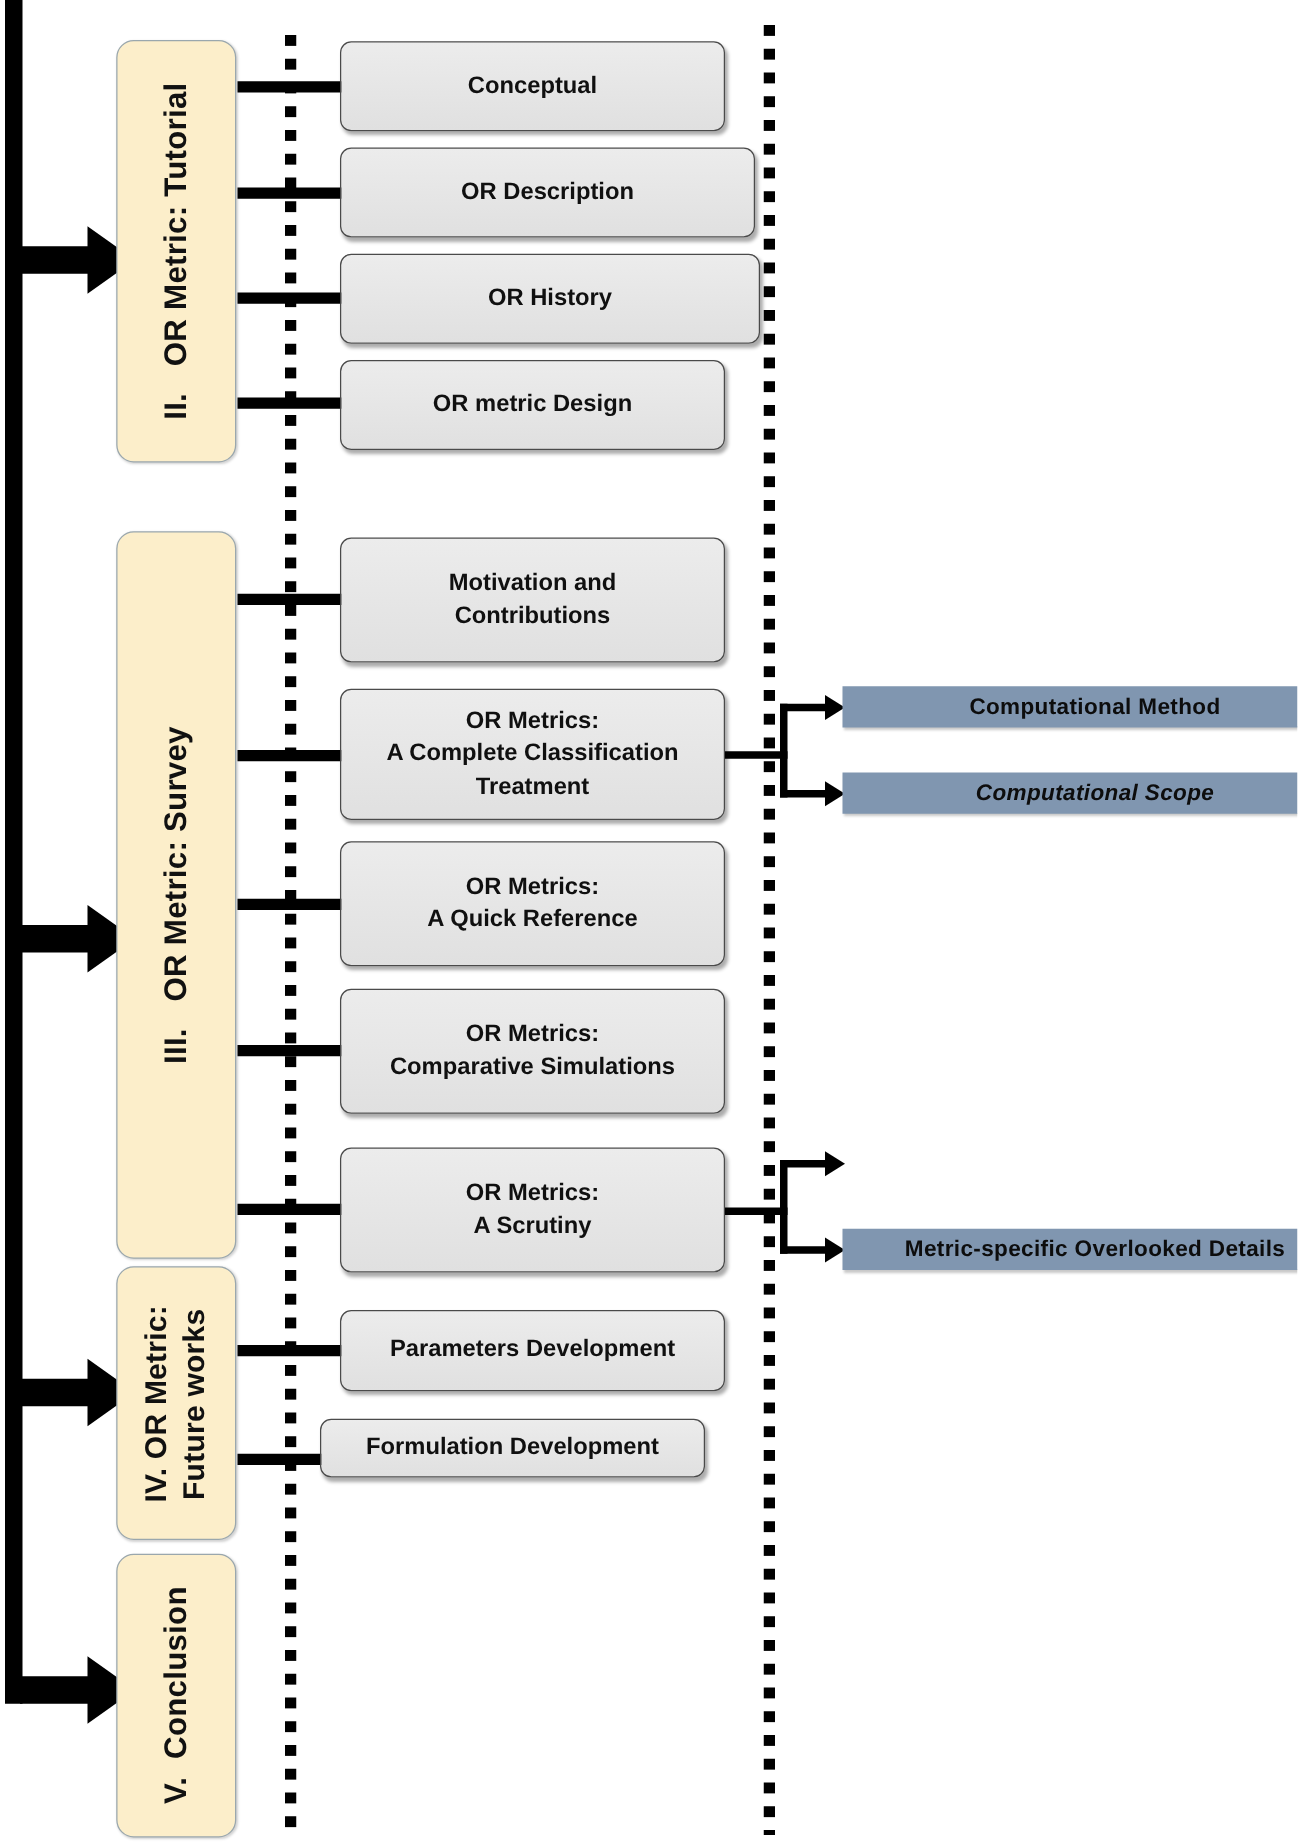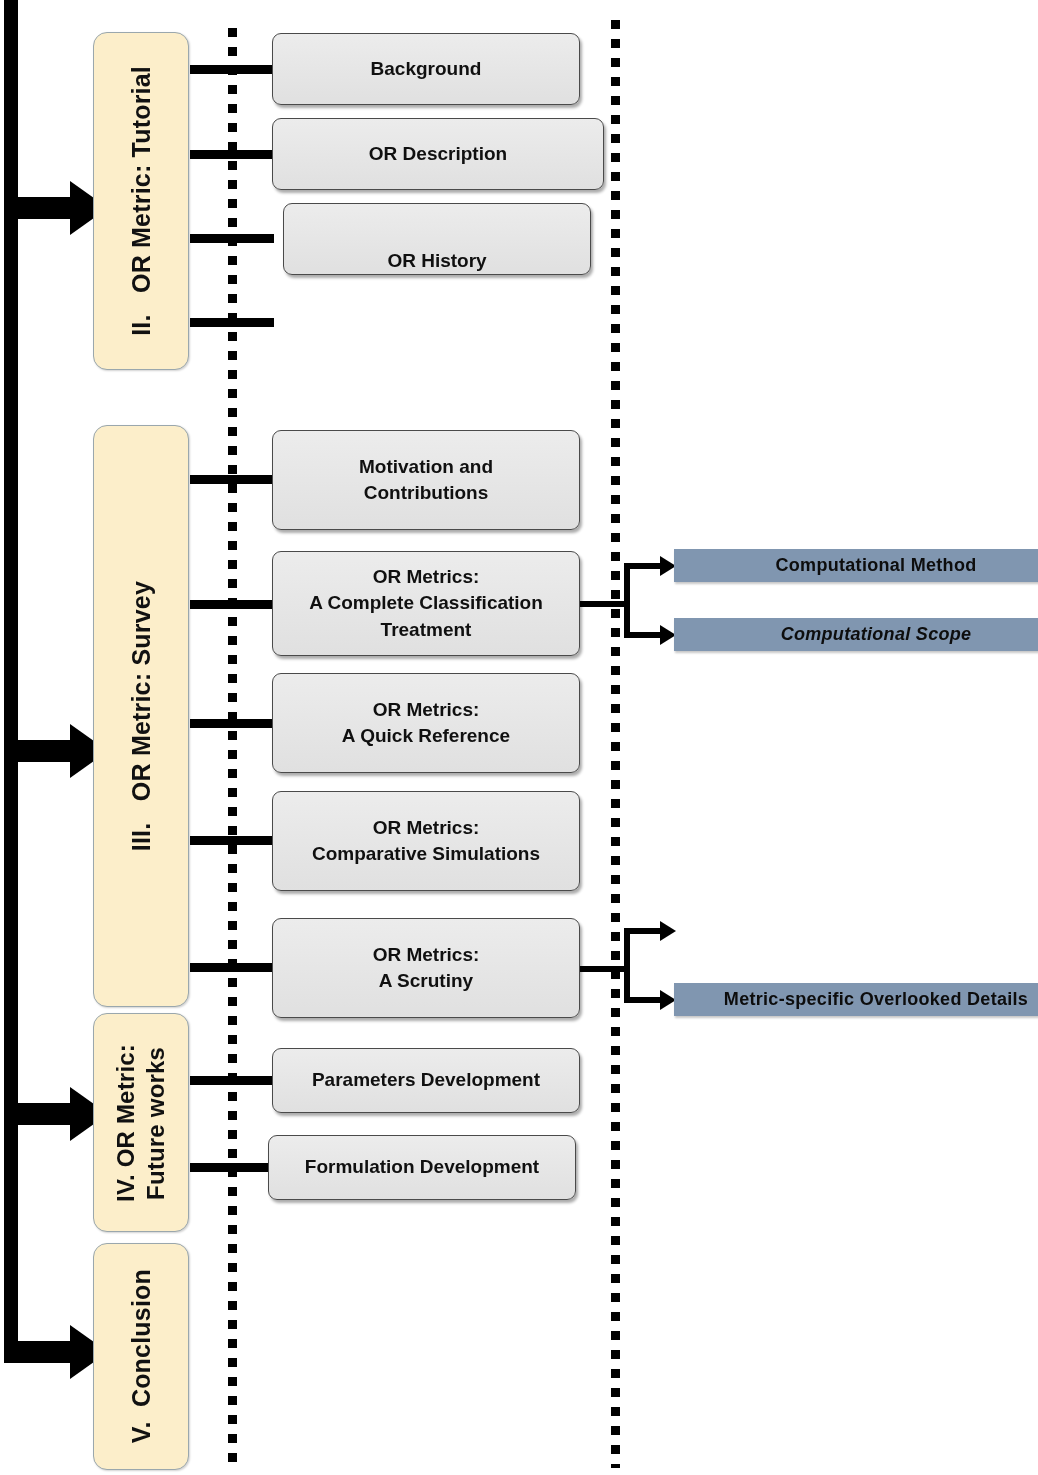--- a/index.html
+++ b/index.html
@@ -150,34 +150,37 @@
 
   <div class="dotted-col" style="left:228px;top:28px;height:1440px;"></div>
   <div class="dotted-col" style="left:611px;top:20px;height:1448px;"></div>
 
   <div class="section-block" style="left:93px;top:32px;width:94px;height:336px;">
     <div class="section-label">II.   OR Metric: Tutorial</div>
   </div>
 
   <div class="connector" style="left:190px;top:65px;width:84px;"></div>
   <div class="topic-box" style="left:272px;top:33px;width:308px;height:72px;">
-    <div class="topic-text">Background</div>
+    <div class="topic-text">Conceptual</div>
   </div>
 
   <div class="connector" style="left:190px;top:150px;width:84px;"></div>
   <div class="topic-box" style="left:272px;top:118px;width:332px;height:72px;">
     <div class="topic-text">OR Description</div>
   </div>
 
   <div class="connector" style="left:190px;top:234px;width:84px;"></div>
-  <div class="topic-box" style="left:283px;top:203px;width:308px;height:72px;align-items:flex-end;">
+  <div class="topic-box" style="left:272px;top:203px;width:336px;height:72px;">
     <div class="topic-text">OR History</div>
   </div>
 
   <div class="connector" style="left:190px;top:318px;width:84px;"></div>
+  <div class="topic-box" style="left:272px;top:288px;width:308px;height:72px;">
+    <div class="topic-text">OR metric Design</div>
+  </div>
 
   <div class="section-block" style="left:93px;top:425px;width:94px;height:580px;">
     <div class="section-label">III.   OR Metric: Survey</div>
   </div>
 
   <div class="connector" style="left:190px;top:475px;width:84px;"></div>
   <div class="topic-box" style="left:272px;top:430px;width:308px;height:100px;">
     <div class="topic-text">Motivation and
 Contributions</div>
   </div>
@@ -211,21 +214,21 @@
     <div class="section-label two-line">IV. OR Metric:
 Future works</div>
   </div>
 
   <div class="connector" style="left:190px;top:1076px;width:84px;"></div>
   <div class="topic-box" style="left:272px;top:1048px;width:308px;height:65px;">
     <div class="topic-text">Parameters Development</div>
   </div>
 
   <div class="connector" style="left:190px;top:1163px;width:84px;"></div>
-  <div class="topic-box" style="left:268px;top:1135px;width:308px;height:65px;">
+  <div class="topic-box" style="left:256px;top:1135px;width:308px;height:47px;">
     <div class="topic-text">Formulation Development</div>
   </div>
 
   <div class="section-block" style="left:93px;top:1243px;width:94px;height:225px;">
     <div class="section-label">V.  Conclusion</div>
   </div>
 
   <div class="fork-h" style="left:580px;top:601px;width:50px;"></div>
   <div class="fork-v" style="left:624px;top:563px;height:75px;"></div>
   <div class="fork-h" style="left:624px;top:563px;width:42px;"></div>

